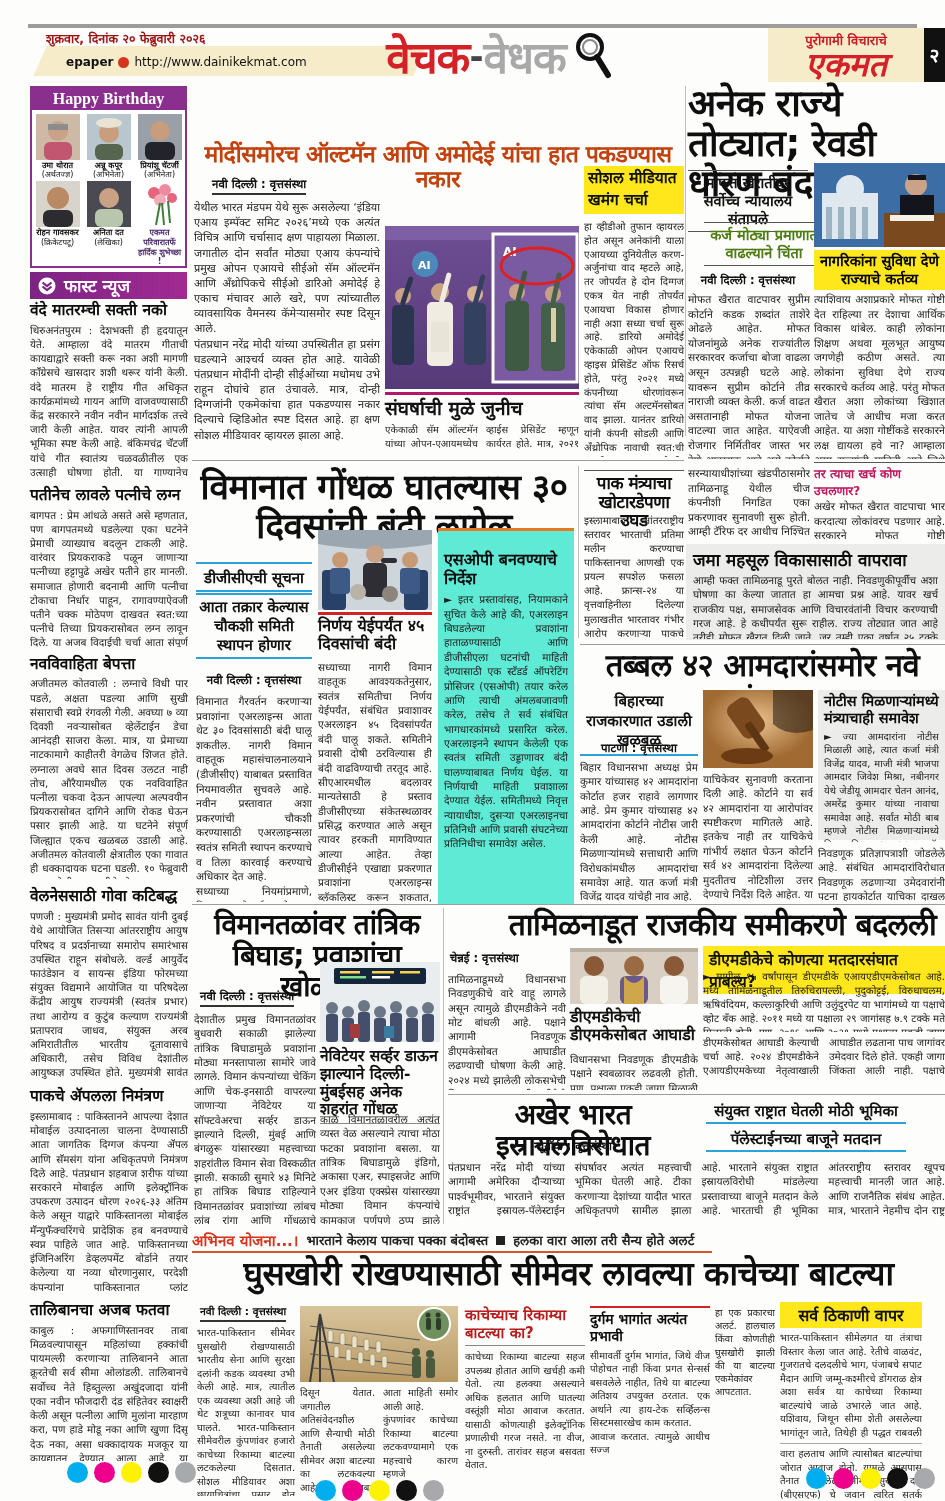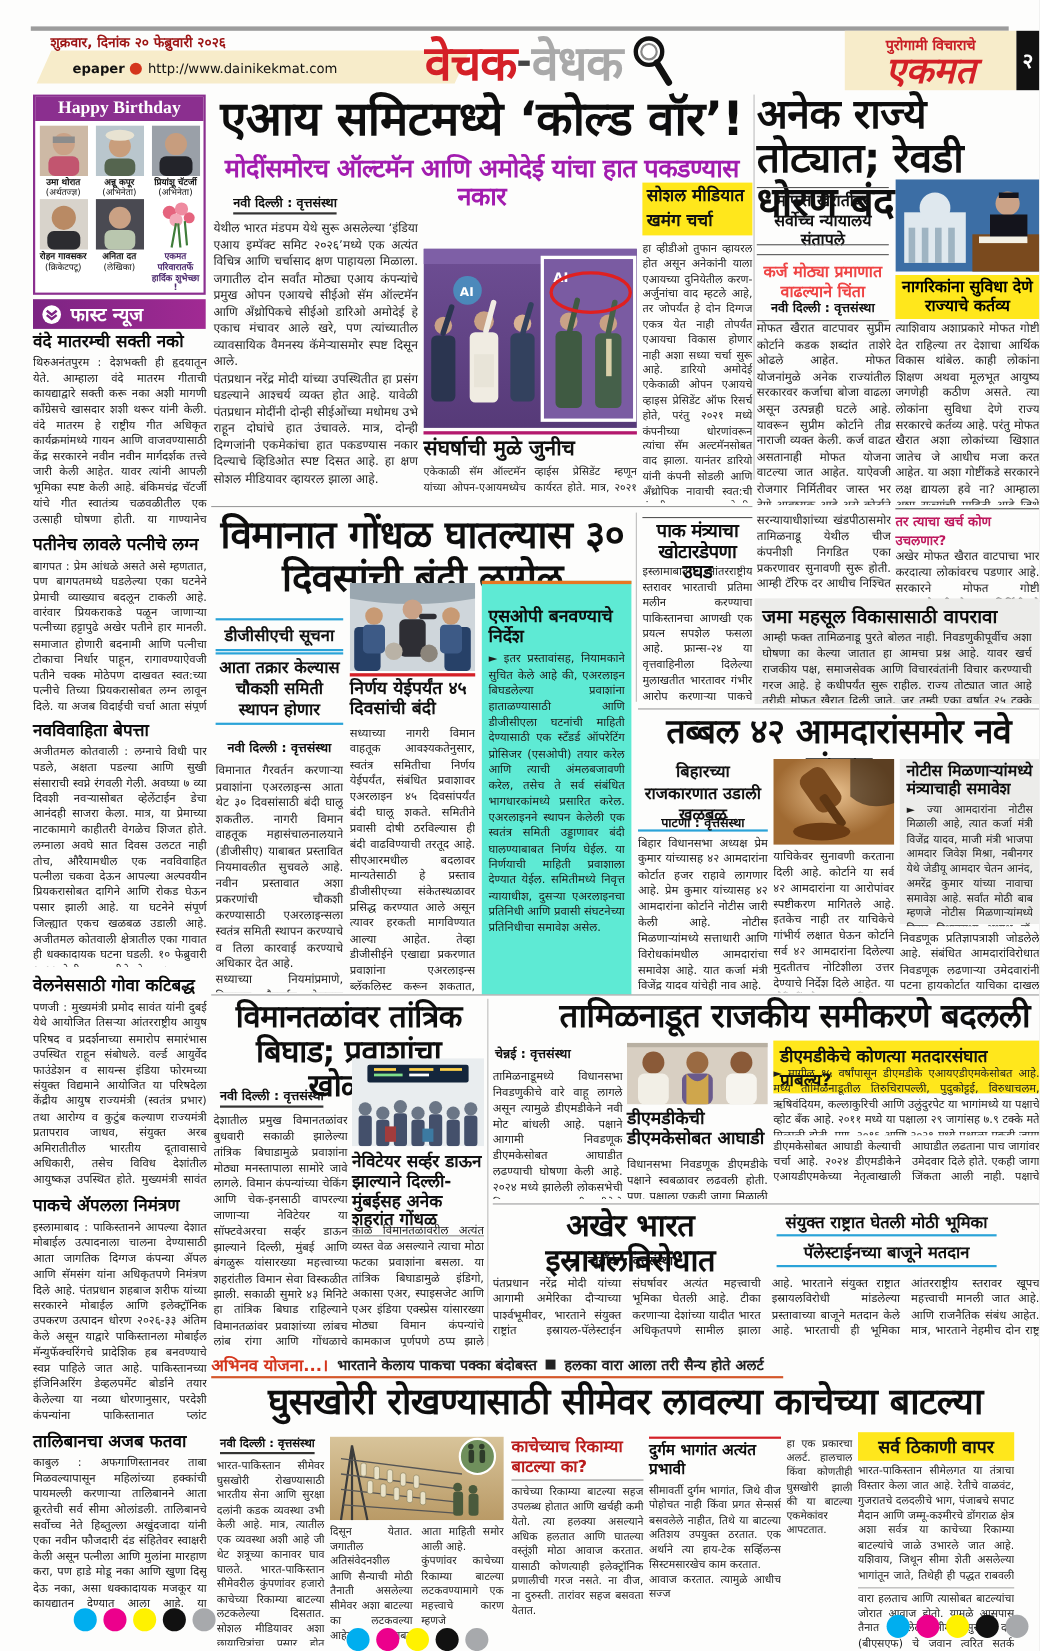--- a/index.html
+++ b/index.html
@@ -138,22 +138,21 @@
     <div class="fn-art">
       <div class="fn-t">पाकचे ॲपलला निमंत्रण</div>
       <div class="fn-b jt" style="height:184px">इस्लामाबाद : पाकिस्तानने आपल्या देशात मोबाईल उत्पादनाला चालना देण्यासाठी आता जागतिक दिग्गज कंपन्या ॲपल आणि सॅमसंग यांना अधिकृतपणे निमंत्रण दिले आहे. पंतप्रधान शहबाज शरीफ यांच्या सरकारने मोबाईल आणि इलेक्ट्रॉनिक उपकरण उत्पादन धोरण २०२६-३३ अंतिम केले असून याद्वारे पाकिस्तानला मोबाईल मॅन्युफॅक्चरिंगचे प्रादेशिक हब बनवण्याचे स्वप्न पाहिले जात आहे. पाकिस्तानच्या इंजिनिअरिंग डेव्हलपमेंट बोर्डाने तयार केलेल्या या नव्या धोरणानुसार, परदेशी कंपन्यांना पाकिस्तानात प्लांट उभारण्यासाठी आकर्षित केले जाणार आहे. स्थानिक पातळीवर रोजगार निर्मिती, तंत्रज्ञान हस्तांतरण आणि परकीय गुंतवणूक वाढवणे, जुन्या किंवा रिफर्बिश्ड मोबाईलची पुनर्निर्यात करून वार्षिक ३०० ते ४०० दशलक्ष डॉलर्स महसूल मिळवण्याचे उद्दिष्ट ठेवण्यात आले आहे. यासाठी स्थानिक पातळीवर सुटे भाग तयार करणाऱ्या कंपन्यांना विशेष कर सवलती दिल्या जाणार आहेत.</div>
     </div>
     <div class="fn-art">
       <div class="fn-t">तालिबानचा अजब फतवा</div>
       <div class="fn-b jt" style="height:138px">काबुल : अफगाणिस्तानवर ताबा मिळवल्यापासून महिलांच्या हक्कांची पायमल्ली करणाऱ्या तालिबानने आता क्रूरतेची सर्व सीमा ओलांडली. तालिबानचे सर्वोच्च नेते हिब्तुल्ला अखुंदजादा यांनी एका नवीन फौजदारी दंड संहितेवर स्वाक्षरी केली असून पत्नीला आणि मुलांना मारहाण करा, पण हाडे मोडू नका आणि खुणा दिसू देऊ नका, असा धक्कादायक मजकूर या कायद्यातून देण्यात आला आहे. या कायद्यावर साधी चर्चा करणेही तालिबानने गुन्हा ठरवल्यामुळे अफगाणिस्तानमधील नागरिक आता घरातही बोलण्यास घाबरत आहेत. या नवीन कायद्यानुसार, कौटुंबिक हिंसाचाराच्या विरोधात दाद मागणे महिलांसाठी जवळपास अशक्य करण्यात आले.</div>
     </div>
   </div>
 
-  <div class="abs hl ctr" style="left:192px;top:86px;width:492px;height:52px;font-size:43px">एआय समिटमध्ये ‘कोल्ड वॉर’!</div>
-  <div class="abs hl ctr" style="left:192px;top:142px;width:492px;height:28px;font-size:23px;color:#a21caf">मोदींसमोरच ऑल्टमॅन आणि अमोदेई यांचा हात पकडण्यास नकार</div>
+  <div class="abs hl ctr" style="left:192px;top:142px;width:492px;height:28px;font-size:23px;color:#c2410c">मोदींसमोरच ऑल्टमॅन आणि अमोदेई यांचा हात पकडण्यास नकार</div>
   <div class="abs byl" style="left:212px;top:176px;border-bottom:2px solid #333;padding-bottom:2px">नवी दिल्ली : वृत्तसंस्था</div>
   <div class="abs jt" style="left:194px;top:200px;width:186px;height:256px;font-size:11px">येथील भारत मंडपम येथे सुरू असलेल्या ‘इंडिया एआय इम्पॅक्ट समिट २०२६’मध्ये एक अत्यंत विचित्र आणि चर्चासाद क्षण पाहायला मिळाला. जगातील दोन सर्वांत मोठ्या एआय कंपन्यांचे प्रमुख ओपन एआयचे सीईओ सॅम ऑल्टमॅन आणि अँथ्रोपिकचे सीईओ डारिओ अमोदेई हे एकाच मंचावर आले खरे, पण त्यांच्यातील व्यावसायिक वैमनस्य कॅमेऱ्यासमोर स्पष्ट दिसून आले.
 पंतप्रधान नरेंद्र मोदी यांच्या उपस्थितीत हा प्रसंग घडल्याने आश्चर्य व्यक्त होत आहे. यावेळी पंतप्रधान मोदींनी दोन्ही सीईओंच्या मधोमध उभे राहून दोघांचे हात उंचावले. मात्र, दोन्ही दिग्गजांनी एकमेकांचा हात पकडण्यास नकार दिल्याचे व्हिडिओत स्पष्ट दिसत आहे. हा क्षण सोशल मीडियावर व्हायरल झाला आहे.</div>
 
   <div class="abs" style="left:385px;top:226px;width:194px;height:163px">
     <svg width="194" height="163" viewBox="0 0 194 163">
       <defs>
           <linearGradient id="pg" x1="0" y1="0" x2="0" y2="1">
             <stop offset="0" stop-color="#6e4e94"></stop>
             <stop offset="1" stop-color="#563a78"></stop>
@@ -197,21 +196,21 @@
 
   <div class="abs ybox b" style="left:584px;top:166px;width:100px;height:48px;font-size:15.5px;line-height:1.4;padding:2px 4px;color:#111">सोशल मीडियात खमंग चर्चा</div>
   <div class="abs jt" style="left:584px;top:220px;width:100px;height:237px;font-size:10px">हा व्हीडीओ तुफान व्हायरल होत असून अनेकांनी याला एआयच्या दुनियेतील करण-अर्जुनांचा वाद म्हटले आहे, तर जोपर्यंत हे दोन दिग्गज एकत्र येत नाही तोपर्यंत एआयचा विकास होणार नाही अशा सध्या चर्चा सुरू आहे. डारियो अमोदेई एकेकाळी ओपन एआयचे व्हाइस प्रेसिडेंट ऑफ रिसर्च होते, परंतु २०२१ मध्ये कंपनीच्या धोरणांवरून त्यांचा सॅम अल्टमॅनसोबत वाद झाला. यानंतर डारियो यांनी कंपनी सोडली आणि अँथ्रोपिक नावाची स्वत:ची कंपनी सुरू केली. तेव्हापासून दोन्ही दिग्जांमध्ये स्पर्धा सुरू झाली.
 देखील काही क्षण या प्रकाराकडे पाहत होते. हा विचित्र प्रसंग कॅमेरात कैद झाला असून याला एआयच्या दुनियेतील कोल्ड वॉर म्हटले जात आहे. या व्हिडिओ सोशल मीडियावर व्हायरल होत असून मीम्सचा पूर आला आहे.</div>
 
   <div class="abs rule" style="left:192px;top:460px;width:492px;height:1px"></div>
   <div class="abs vrule" style="left:685px;top:86px;width:1px;height:350px"></div>
 
   <div class="abs hl" style="left:688px;top:84px;width:258px;font-size:37px;line-height:1.08">अनेक राज्ये तोट्यात; रेवडी धोरण बंद करा</div>
   <div class="abs thin2 b ctr" style="left:688px;top:170px;width:120px;font-size:14.5px;line-height:1.25;padding:3px 0;color:#111">मोफत खैरातीवर सर्वोच्च न्यायालय संतापले</div>
-  <div class="abs thin2 b ctr" style="left:688px;top:222px;width:120px;font-size:14.5px;line-height:1.25;padding:16px 0;color:#ef4444">कर्ज मोठ्या प्रमाणात वाढल्याने चिंता</div>
+  <div class="abs thin2 b ctr" style="left:704px;top:222px;width:120px;font-size:14.5px;line-height:1.25;padding:3px 0;color:#4d7c0f">कर्ज मोठ्या प्रमाणात वाढल्याने चिंता</div>
   <div class="abs byl ctr" style="left:688px;top:272px;width:120px">नवी दिल्ली : वृत्तसंस्था</div>
   <div class="abs jt" style="left:688px;top:292px;width:122px;height:167px;font-size:10.6px">मोफत खैरात वाटपावर सुप्रीम कोर्टाने कडक शब्दांत ताशेरे ओढले आहेत. मोफत योजनांमुळे अनेक राज्यांतील सरकारवर कर्जाचा बोजा वाढला असून उत्पन्नही घटले आहे. यावरून सुप्रीम कोर्टाने तीव्र नाराजी व्यक्त केली. कर्ज वाढत असतानाही मोफत योजना वाटल्या जात आहेत. याऐवजी रोजगार निर्मितीवर जास्त भर देणे आवश्यक आहे असे कोर्टाने म्हटले. सरन्यायाधीश सूर्य कांत यांच्या खंडपीठाने ही महत्त्वाची टिप्पणी केली आहे.</div>
 
   <div class="abs" style="left:814px;top:163px;width:131px;height:84px">
     <svg width="131" height="84" viewBox="0 0 131 84">
       <rect width="131" height="84" fill="#3c6ea5"></rect>
       <rect x="8" y="30" width="56" height="46" fill="#dfe8ee"></rect>
       <circle cx="36" cy="26" r="14" fill="#dfe8ee"></circle>
       <rect x="12" y="44" width="6" height="32" fill="#9fb4c2"></rect>
         <rect x="24" y="44" width="6" height="32" fill="#9fb4c2"></rect>

